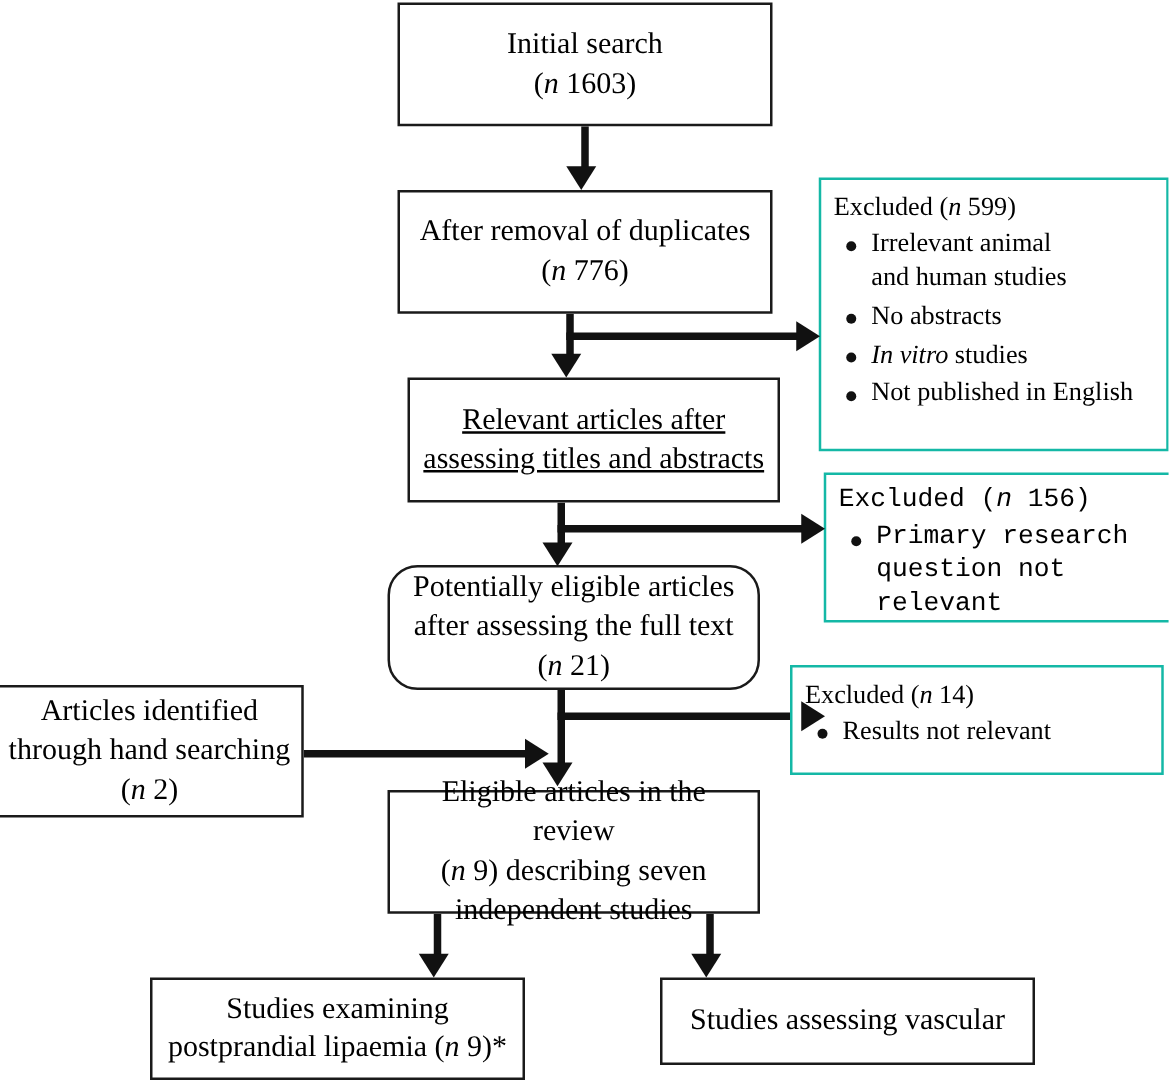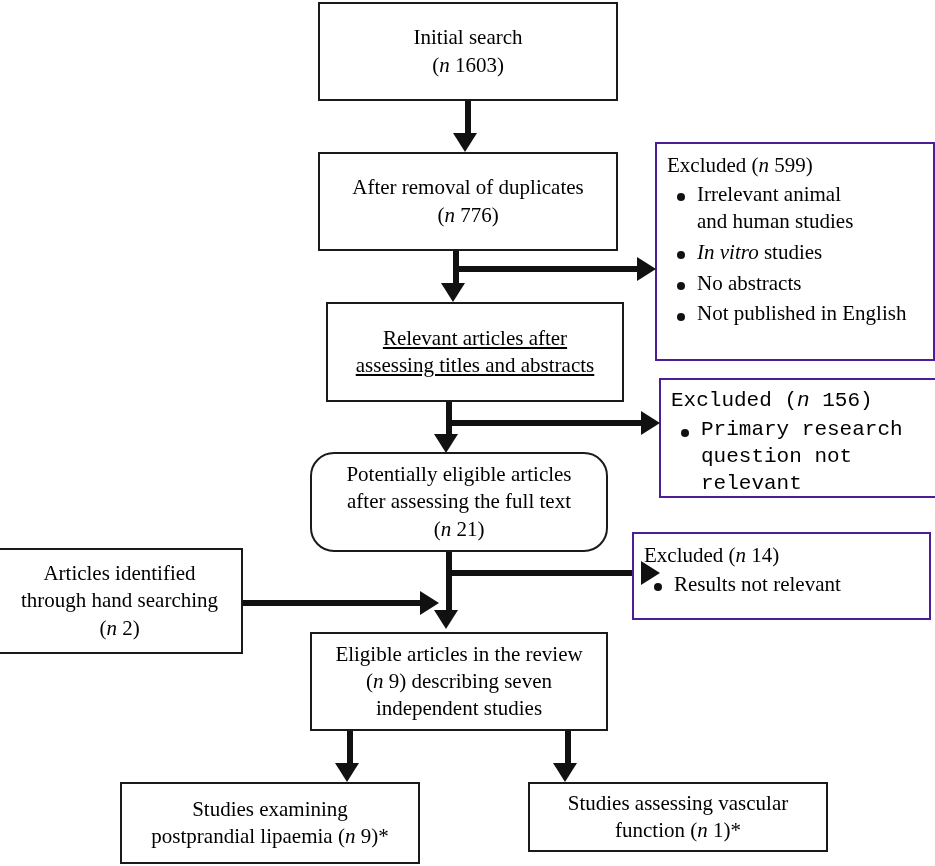--- a/index.html
+++ b/index.html
@@ -18,29 +18,29 @@
   }
   .box {
     position: absolute;
     box-sizing: border-box;
     border: 2px solid #1a1a1a;
     background: #ffffff;
     display: flex;
     align-items: center;
     justify-content: center;
     text-align: center;
-    font-size: 21px;
+    font-size: 24px;
     line-height: 1.30;
     z-index: 2;
   }
   .box .inner { padding: 0 8px; width: 100%; }
   .excl-box {
     position: absolute;
     box-sizing: border-box;
-    border: 2px solid #4c1d95;
+    border: 2px solid #14b8a6;
     background: #ffffff;
     font-size: 21px;
     line-height: 1.28;
     z-index: 2;
     padding: 8px 4px 8px 10px;
   }
   .excl-title { white-space: nowrap; }
   .excl-list {
     margin: 2px 0 0 0;
     padding: 0;
@@ -144,30 +144,29 @@
   <div class="box" style="left:120px; top:782px; width:300px; height:82px;">
     <div class="inner">
       <div>Studies examining</div>
       <div><span>postprandial lipaemia (</span><span class="ital">n</span><span> 9)*</span></div>
     </div>
   </div>
 
   <div class="box" style="left:528px; top:782px; width:300px; height:70px;">
     <div class="inner">
       <div>Studies assessing vascular</div>
-      <div><span>function (</span><span class="ital">n</span><span> 1)*</span></div>
     </div>
   </div>
 
   <div class="excl-box" style="left:655px; top:142px; width:280px; height:219px;">
     <div class="excl-title"><span>Excluded (</span><span class="ital">n</span><span> 599)</span></div>
     <ul class="excl-list">
       <li><span class="bullet-dot"></span><span>Irrelevant animal</span><br><span>and human studies</span></li>
+      <li><span class="bullet-dot"></span><span>No abstracts</span></li>
       <li><span class="bullet-dot"></span><span class="ital">In vitro</span><span> studies</span></li>
-      <li><span class="bullet-dot"></span><span>No abstracts</span></li>
       <li><span class="bullet-dot"></span><span>Not published in English</span></li>
     </ul>
   </div>
 
   <div class="excl-box" style="left:659px; top:378px; width:328px; height:120px;font-family:Liberation Mono, monospace;">
     <div class="excl-title"><span>Excluded (</span><span class="ital">n</span><span> 156)</span></div>
     <ul class="excl-list">
       <li><span class="bullet-dot"></span><span>Primary research</span><br><span>question not</span><br><span>relevant</span></li>
     </ul>
   </div>

